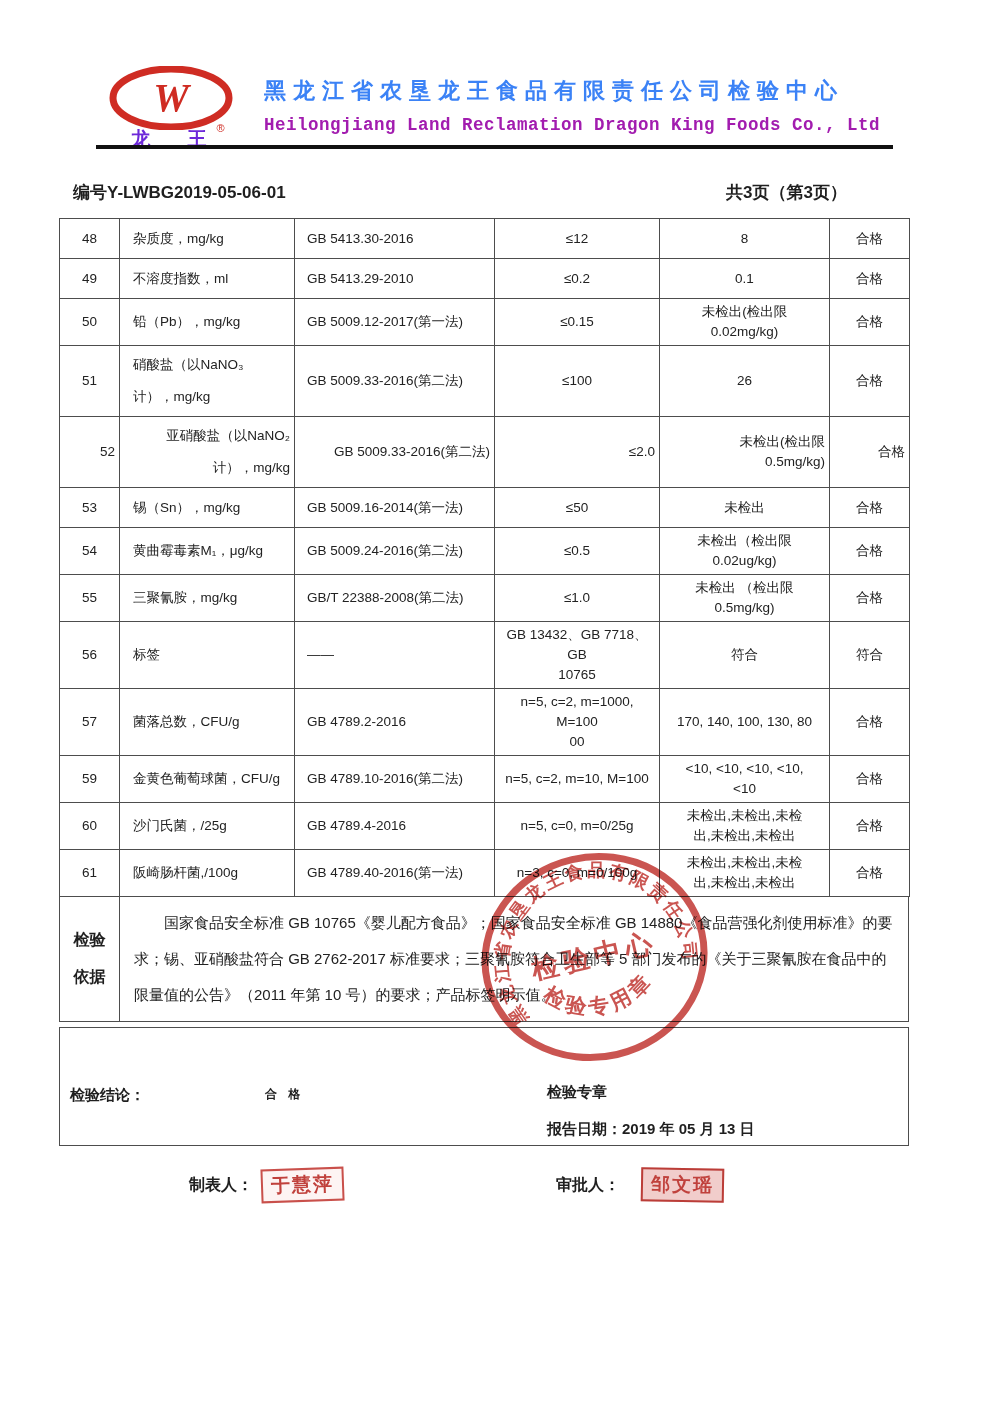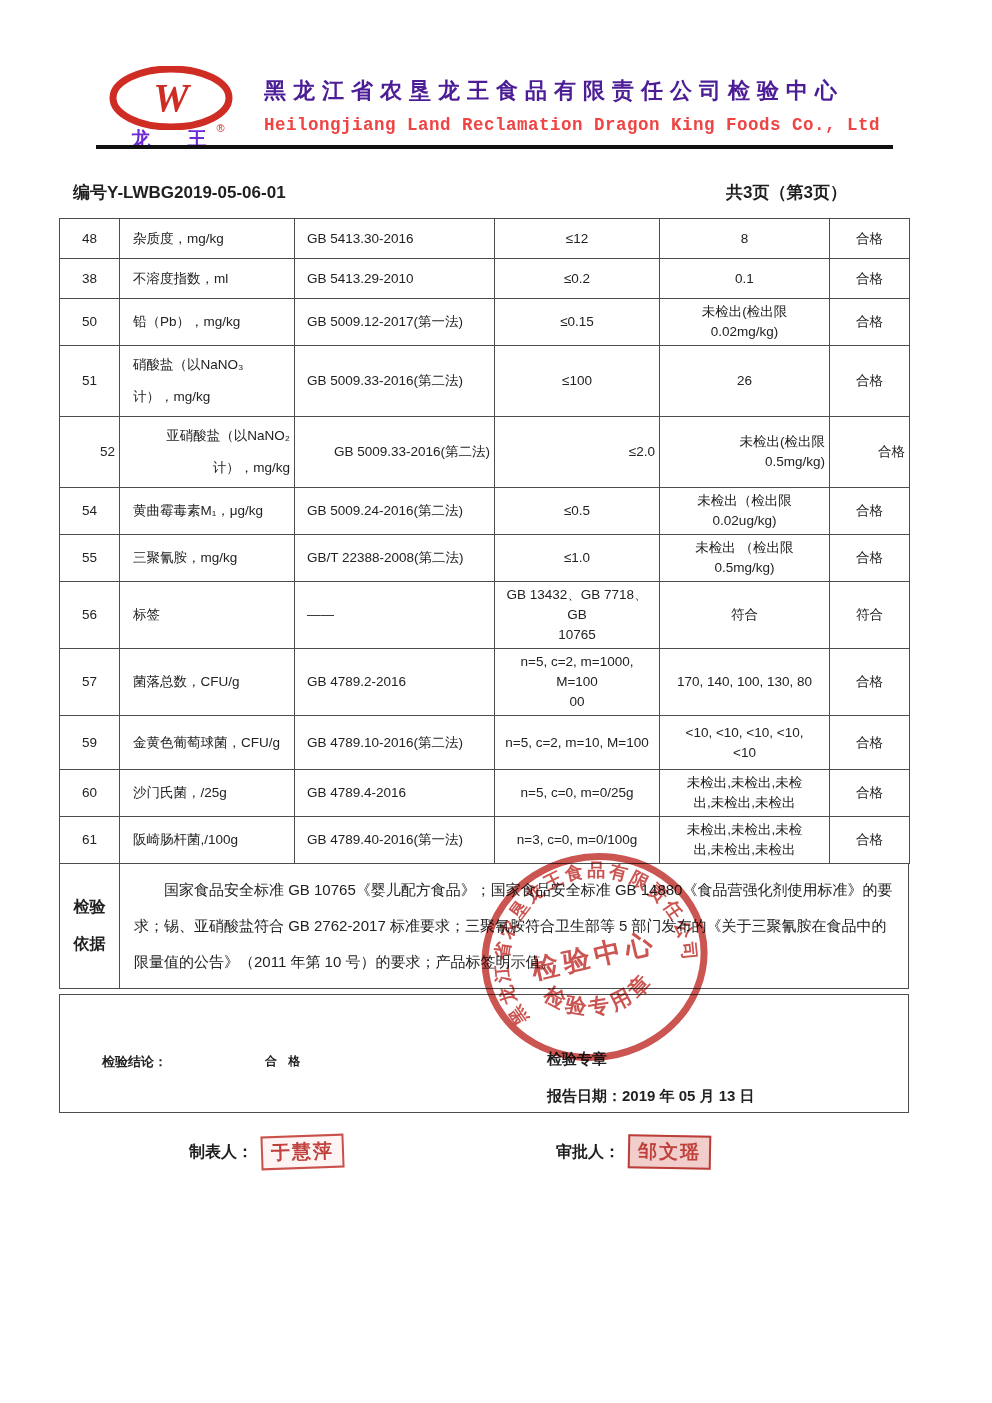--- a/index.html
+++ b/index.html
@@ -8,22 +8,22 @@
   .page { position:relative; width:992px; height:1403px; background:#fff; overflow:hidden; }
 
   
   .hdr { position:absolute; top:66px; left:106px; display:flex; align-items:flex-start; }
   .logo { width:130px; display:flex; flex-direction:column; align-items:center; }
   .logo svg { display:block; }
   .logo-cn-row { display:flex; align-items:flex-start; margin-top:-4px; }
   .logo-cn { color:#6d28d9; font-weight:bold; font-size:19px; letter-spacing:16px; margin-left:14px; }
   .logo-reg { color:#cf2c23; font-size:11px; margin-left:-6px; margin-top:-4px; }
   .titles { margin-left:28px; padding-top:10px; }
-  .title-cn { font-size:22px; font-weight:bold; letter-spacing:7px; color:#4c1d95; }
-  .title-en { margin-top:9px; font-family:"Liberation Mono", monospace; font-weight:bold; font-size:17.5px; color:#ef4444; letter-spacing:0.5px; }
+  .title-cn { font-size:22px; font-weight:bold; letter-spacing:7px; color:#3b82f6; }
+  .title-en { margin-top:9px; font-family:"Liberation Mono", monospace; font-weight:bold; font-size:17.5px; color:#a21caf; letter-spacing:0.5px; }
   .rule { position:absolute; top:145px; left:96px; width:797px; height:4px; background:#111; }
 
   
   .meta { position:absolute; top:181px; left:73px; width:850px; display:flex; justify-content:space-between; font-weight:bold; font-size:17px; }
   .meta .page-info { margin-right:76px; }
 
   
   .content { position:absolute; top:218px; left:59px; width:850px; }
 
   table.result-table { width:850px; border-collapse:collapse; table-layout:fixed; }
@@ -37,30 +37,30 @@
   .result-table tr:nth-child(5) td { height:68px;text-align:right; }
   .result-table tr:nth-child(10) td { height:54px; }
 
   
   .basis { display:flex; border:1px solid #4d4d4d; margin-top:-1px; min-height:113px; }
   .basis-label { width:60px; border-right:1px solid #4d4d4d; display:flex; flex-direction:column; align-items:center; justify-content:center; gap:16px; font-weight:bold; font-size:16px; }
   .basis-text { flex:1; padding:8px 14px 8px 14px; font-size:15px; line-height:36px; text-indent:2em; color:#222; }
 
   
   .concl-block { position:relative; border:1px solid #4d4d4d; margin-top:5px; height:119px; }
-  .concl-label { position:absolute; left:10px; top:58px; font-size:13px; font-weight:bold;margin-left:32px; }
+  .concl-label { position:absolute; left:10px; top:58px; font-size:15px; font-weight:bold; }
   .concl-value { position:absolute; left:205px; top:58px; font-size:12px; font-weight:bold; letter-spacing:4px; }
   .seal-caption { position:absolute; left:487px; top:55px; font-size:15px; font-weight:bold; }
   .report-date { position:absolute; left:487px; top:92px; font-size:15px; font-weight:bold; }
 
   
   .sign-row { display:flex; align-items:center; margin-top:22px; }
   .sign { display:flex; align-items:center; font-size:16px; font-weight:bold;justify-content:space-between; }
   .sign.preparer { margin-left:130px; }
-  .sign.approver { margin-left:212px; }
+  .sign.approver { margin-left:212px;gap:13px; }
   .name-stamp { display:inline-block; margin-left:8px; padding:2px 8px; border:2px solid #c9504b; color:#c0413c; font-size:19px; font-weight:bold; letter-spacing:2px; transform:rotate(-2deg); background:rgba(220,95,90,0.07); font-family:"Liberation Serif", serif; }
   .approver-stamp { transform:rotate(1deg); background:rgba(205,75,70,0.28); border-color:#bb3d38; }
 
   
   .stamp { position:absolute; left:478px; top:852px; width:234px; height:214px; pointer-events:none; mix-blend-mode:multiply; opacity:0.9; }
   .stamp svg { transform:rotate(-13deg); }
 </style>
 </head>
 <body>
 
@@ -105,21 +105,21 @@
   <tr class="t-row">
     <td class="c-no">48</td>
     <td class="c-item">杂质度，mg/kg</td>
     <td class="c-std">GB 5413.30-2016</td>
     <td class="c-limit">≤12</td>
     <td class="c-result">8</td>
     <td class="c-concl">合格</td>
   </tr>
 
   <tr class="t-row">
-    <td class="c-no">38</td>
+    <td class="c-no">49</td>
     <td class="c-item">不溶度指数，ml</td>
     <td class="c-std">GB 5413.29-2010</td>
     <td class="c-limit">≤0.2</td>
     <td class="c-result">0.1</td>
     <td class="c-concl">合格</td>
   </tr>
 
   <tr class="t-row">
     <td class="c-no">50</td>
     <td class="c-item">铅（Pb），mg/kg</td>
@@ -144,20 +144,28 @@
     <td class="c-no">52</td>
     <td class="c-item">亚硝酸盐（以NaNO₂
 计），mg/kg</td>
     <td class="c-std">GB 5009.33-2016(第二法)</td>
     <td class="c-limit">≤2.0</td>
     <td class="c-result">未检出(检出限
 0.5mg/kg)</td>
     <td class="c-concl">合格</td>
   </tr>
 
+  <tr class="t-row">
+    <td class="c-no">53</td>
+    <td class="c-item">锡（Sn），mg/kg</td>
+    <td class="c-std">GB 5009.16-2014(第一法)</td>
+    <td class="c-limit">≤50</td>
+    <td class="c-result">未检出</td>
+    <td class="c-concl">合格</td>
+  </tr>
 
   <tr class="t-row">
     <td class="c-no">54</td>
     <td class="c-item">黄曲霉毒素M₁，μg/kg</td>
     <td class="c-std">GB 5009.24-2016(第二法)</td>
     <td class="c-limit">≤0.5</td>
     <td class="c-result">未检出（检出限
 0.02ug/kg)</td>
     <td class="c-concl">合格</td>
   </tr>

